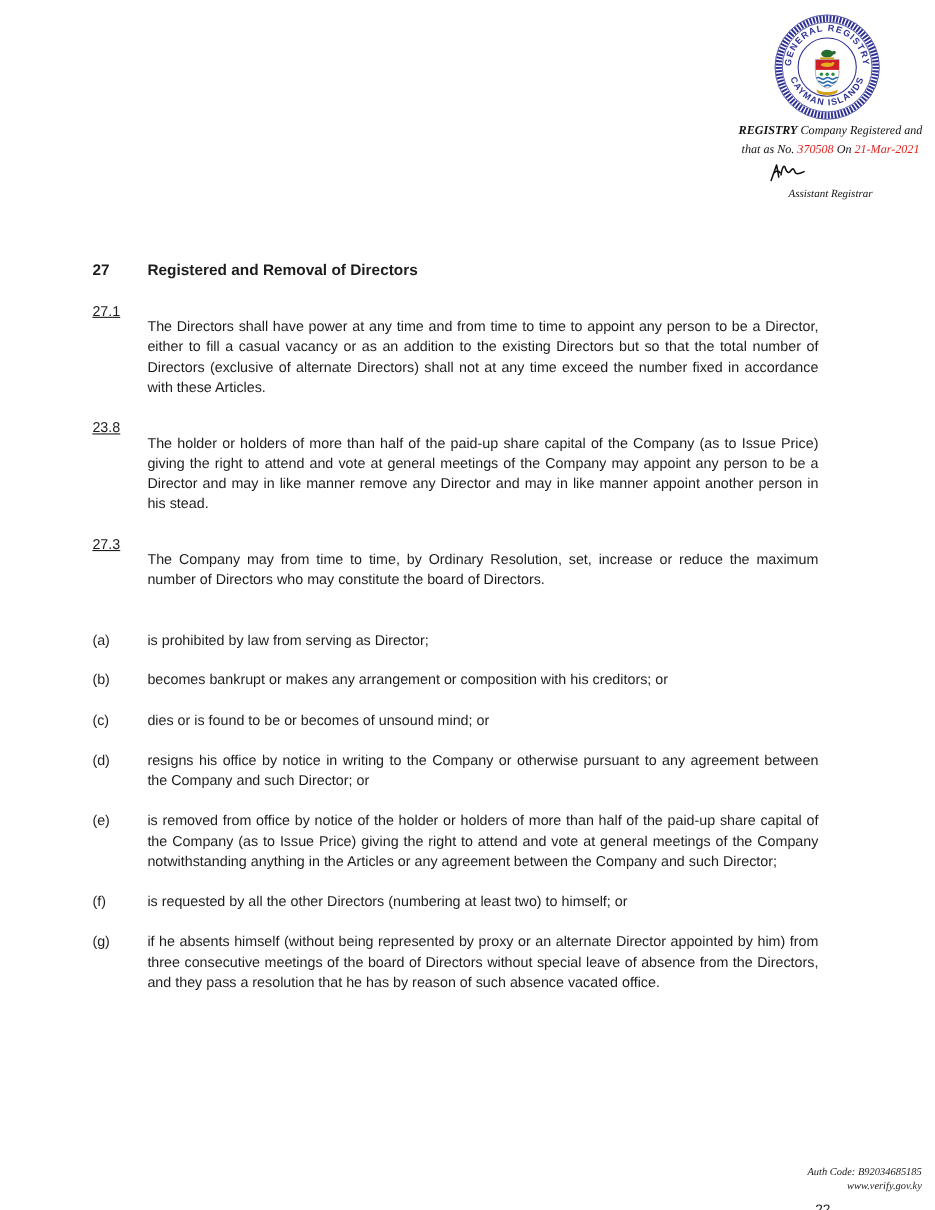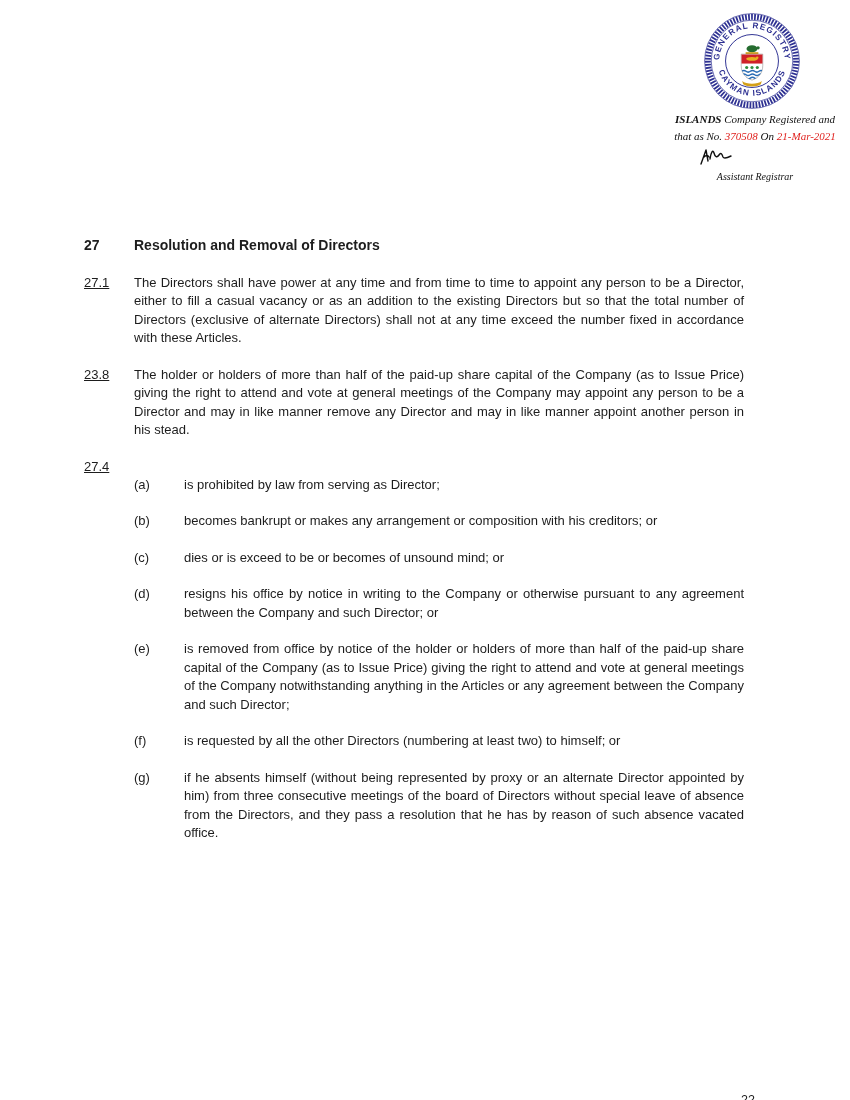--- a/index.html
+++ b/index.html
@@ -39,21 +39,21 @@
   .doc-body {
     position:absolute; left:84px; top:236px; width:660px;
     font-size:13px; line-height:18.5px;
   }
   .heading-row { display:flex; margin-bottom:19px; font-weight:bold; font-size:14px; }
   .heading-row .num { width:50px; flex:none; }
   .heading-row h1 { margin:0; font-size:14px; line-height:18.5px; font-weight:bold; }
   .clause { display:flex; margin-bottom:18px; }
   .clause .num { width:50px; flex:none;text-decoration:underline; }
   .clause .col { flex:1; min-width:0; }
-  .clause .text { text-align:justify; }
+  .clause .text { text-align:justify;margin-top:14px; }
   .subitem { display:flex; margin-top:18px; }
   .subitem .sublabel { width:50px; flex:none; }
   .subitem .subtext { flex:1; text-align:justify; }
 
   
   .page-number {
     position:absolute; top:1093px; left:655px; width:100px;
     text-align:right; font-size:12.5px; color:#1d1d1d;
   }
   .auth-block {
@@ -103,68 +103,73 @@
           <circle cx="50" cy="56.6" r="1.6" fill="#2f8f3e"></circle>
           <circle cx="55.4" cy="56.6" r="1.6" fill="#2f8f3e"></circle>
           <path d="M39.5,60.5 q2.2,-1.7 4.4,0 t4.4,0 t4.4,0 t4.4,0 t4.4,0" fill="none" stroke="#2a6db5" stroke-width="1.5"></path>
           <path d="M39.5,64 q2.2,-1.7 4.4,0 t4.4,0 t4.4,0 t4.4,0 t4.4,0" fill="none" stroke="#2a6db5" stroke-width="1.5"></path>
           <path d="M39.5,67.5 q2.2,-1.7 4.4,0 t4.4,0 t4.4,0 t4.4,0 t4.4,0" fill="none" stroke="#2a6db5" stroke-width="1.5"></path>
         </g>
         <path d="M40,70.5 C44,74 56,74 60,70.5 L59,73.8 C55,76.8 45,76.8 41,73.8 Z" fill="#d4a017"></path>
       </g>
     </svg>
 
-    <div class="stamp-line1"><span class="stamp-bold">ISLANDS</span><span> Company Registered and</span></div>
+    <div class="stamp-line1"><span class="stamp-bold">REGISTRY</span><span> Company Registered and</span></div>
 
     <div class="stamp-line2"><span>that as No. </span><span class="stamp-red">370508</span><span> On </span><span class="stamp-red">21-Mar-2021</span></div>
 
     <svg class="signature-svg" width="36" height="22" viewBox="0 0 36 22">
       <path d="M3,18 L8,4 L10,15 M6,11 C8,9 10,9 11,11 M12,13 C13,6 15,3 16,7 C17,11 19,12 21,9 C23,6 24,8 25,11 C26,13 29,12 33,10" fill="none" stroke="#101010" stroke-width="1.4" stroke-linecap="round" stroke-linejoin="round"></path>
     </svg>
 
     <div class="registrar-title">Assistant Registrar</div>
   </div>
 
   <main class="doc-body">
 
     <div class="heading-row">
       <div class="num">27</div>
-      <h1>Resolution and Removal of Directors</h1>
+      <h1>Registered and Removal of Directors</h1>
     </div>
 
     <div class="clause">
       <div class="num">27.1</div>
       <div class="col">
           <div class="text">The Directors shall have power at any time and from time to time to appoint any person to be a Director, either to fill a casual vacancy or as an addition to the existing Directors but so that the total number of Directors (exclusive of alternate Directors) shall not at any time exceed the number fixed in accordance with these Articles.</div>
         </div>
     </div>
 
     <div class="clause">
       <div class="num">23.8</div>
       <div class="col">
           <div class="text">The holder or holders of more than half of the paid-up share capital of the Company (as to Issue Price) giving the right to attend and vote at general meetings of the Company may appoint any person to be a Director and may in like manner remove any Director and may in like manner appoint another person in his stead.</div>
         </div>
     </div>
 
+    <div class="clause">
+      <div class="num">27.3</div>
+      <div class="col">
+          <div class="text">The Company may from time to time, by Ordinary Resolution, set, increase or reduce the maximum number of Directors who may constitute the board of Directors.</div>
+        </div>
+    </div>
 
     <div class="clause">
-      <div class="num">27.4</div>
       <div class="col">
 
         <div class="subitem">
           <div class="sublabel">(a)</div>
           <div class="subtext">is prohibited by law from serving as Director;</div>
         </div>
         <div class="subitem">
           <div class="sublabel">(b)</div>
           <div class="subtext">becomes bankrupt or makes any arrangement or composition with his creditors; or</div>
         </div>
         <div class="subitem">
           <div class="sublabel">(c)</div>
-          <div class="subtext">dies or is exceed to be or becomes of unsound mind; or</div>
+          <div class="subtext">dies or is found to be or becomes of unsound mind; or</div>
         </div>
         <div class="subitem">
           <div class="sublabel">(d)</div>
           <div class="subtext">resigns his office by notice in writing to the Company or otherwise pursuant to any agreement between the Company and such Director; or</div>
         </div>
         <div class="subitem">
           <div class="sublabel">(e)</div>
           <div class="subtext">is removed from office by notice of the holder or holders of more than half of the paid-up share capital of the Company (as to Issue Price) giving the right to attend and vote at general meetings of the Company notwithstanding anything in the Articles or any agreement between the Company and such Director;</div>
         </div>
         <div class="subitem">
@@ -173,14 +178,18 @@
         </div>
         <div class="subitem">
           <div class="sublabel">(g)</div>
           <div class="subtext">if he absents himself (without being represented by proxy or an alternate Director appointed by him) from three consecutive meetings of the board of Directors without special leave of absence from the Directors, and they pass a resolution that he has by reason of such absence vacated office.</div>
         </div>
       </div>
     </div>
   </main>
 
   <div class="page-number">22</div>
+  <div class="auth-block">
+    <div>Auth Code: B92034685185</div>
+    <div>www.verify.gov.ky</div>
+  </div>
 
 </div>
 
 </body></html>

